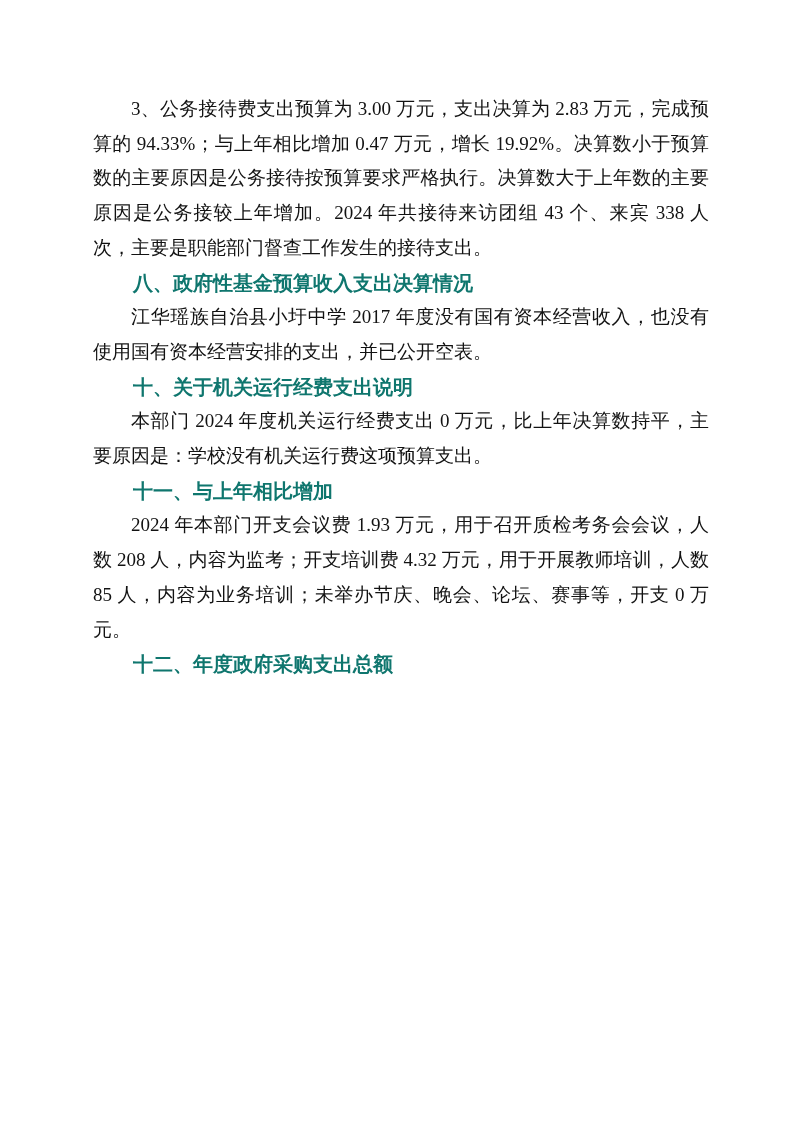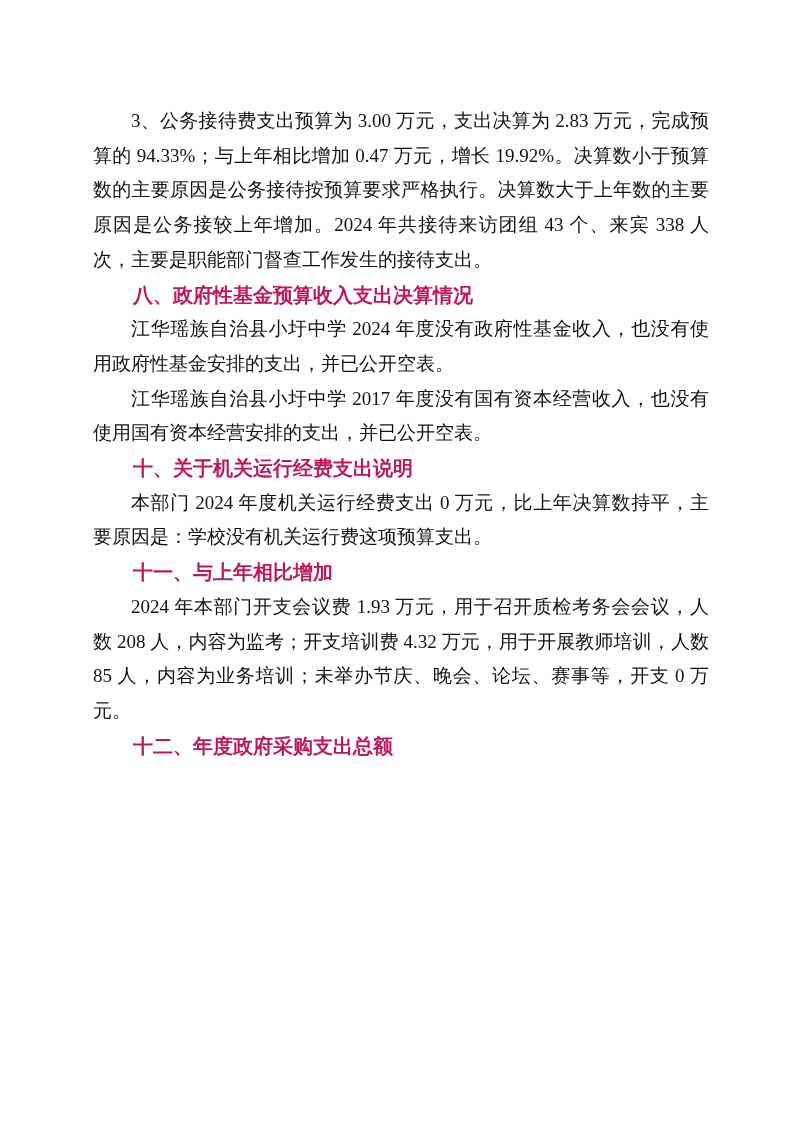--- a/index.html
+++ b/index.html
@@ -12,54 +12,53 @@
     width: 793px;
     height: 1122px;
     background: #ffffff;
     overflow: hidden;
     color: #121212;
     font-family: "Liberation Serif", "DejaVu Serif", serif;
   }
   .content {
     position: absolute;
     left: 93px;
-    top: 104px;
+    top: 92px;
     width: 616px;
   }
   .para {
     margin: 0;
     font-size: 19px;
     line-height: 34.7px;
     text-align: justify;
     text-justify: inter-ideograph;
     text-indent: 2em;
     word-break: break-all;
     font-family: "Liberation Serif", "DejaVu Serif", serif;
   }
   .heading {
     margin: 0;
     font-size: 20px;
     line-height: 34.7px;
     font-weight: 700;
     text-indent: 2em;
-    color: #be185d;
+    color: #0f766e;
     font-family: "Liberation Sans", "DejaVu Sans", sans-serif;
   }
 </style>
 </head>
 <body>
 
 <div class="page">
   <div class="content">
 
     <p class="para">3、公务接待费支出预算为 3.00 万元，支出决算为 2.83 万元，完成预算的 94.33%；与上年相比增加 0.47 万元，增长 19.92%。决算数小于预算数的主要原因是公务接待按预算要求严格执行。决算数大于上年数的主要原因是公务接较上年增加。2024 年共接待来访团组 43 个、来宾 338 人次，主要是职能部门督查工作发生的接待支出。</p>
 
     <h2 class="heading">八、政府性基金预算收入支出决算情况</h2>
 
-    <p class="para">江华瑶族自治县小圩中学 2024 年度没有政府性基金收入，也没有使用政府性基金安排的支出，并已公开空表。</p>
 
 
     <p class="para">江华瑶族自治县小圩中学 2017 年度没有国有资本经营收入，也没有使用国有资本经营安排的支出，并已公开空表。</p>
 
     <h2 class="heading">十、关于机关运行经费支出说明</h2>
 
     <p class="para">本部门 2024 年度机关运行经费支出 0 万元，比上年决算数持平，主要原因是：学校没有机关运行费这项预算支出。</p>
 
     <h2 class="heading">十一、与上年相比增加</h2>
 

